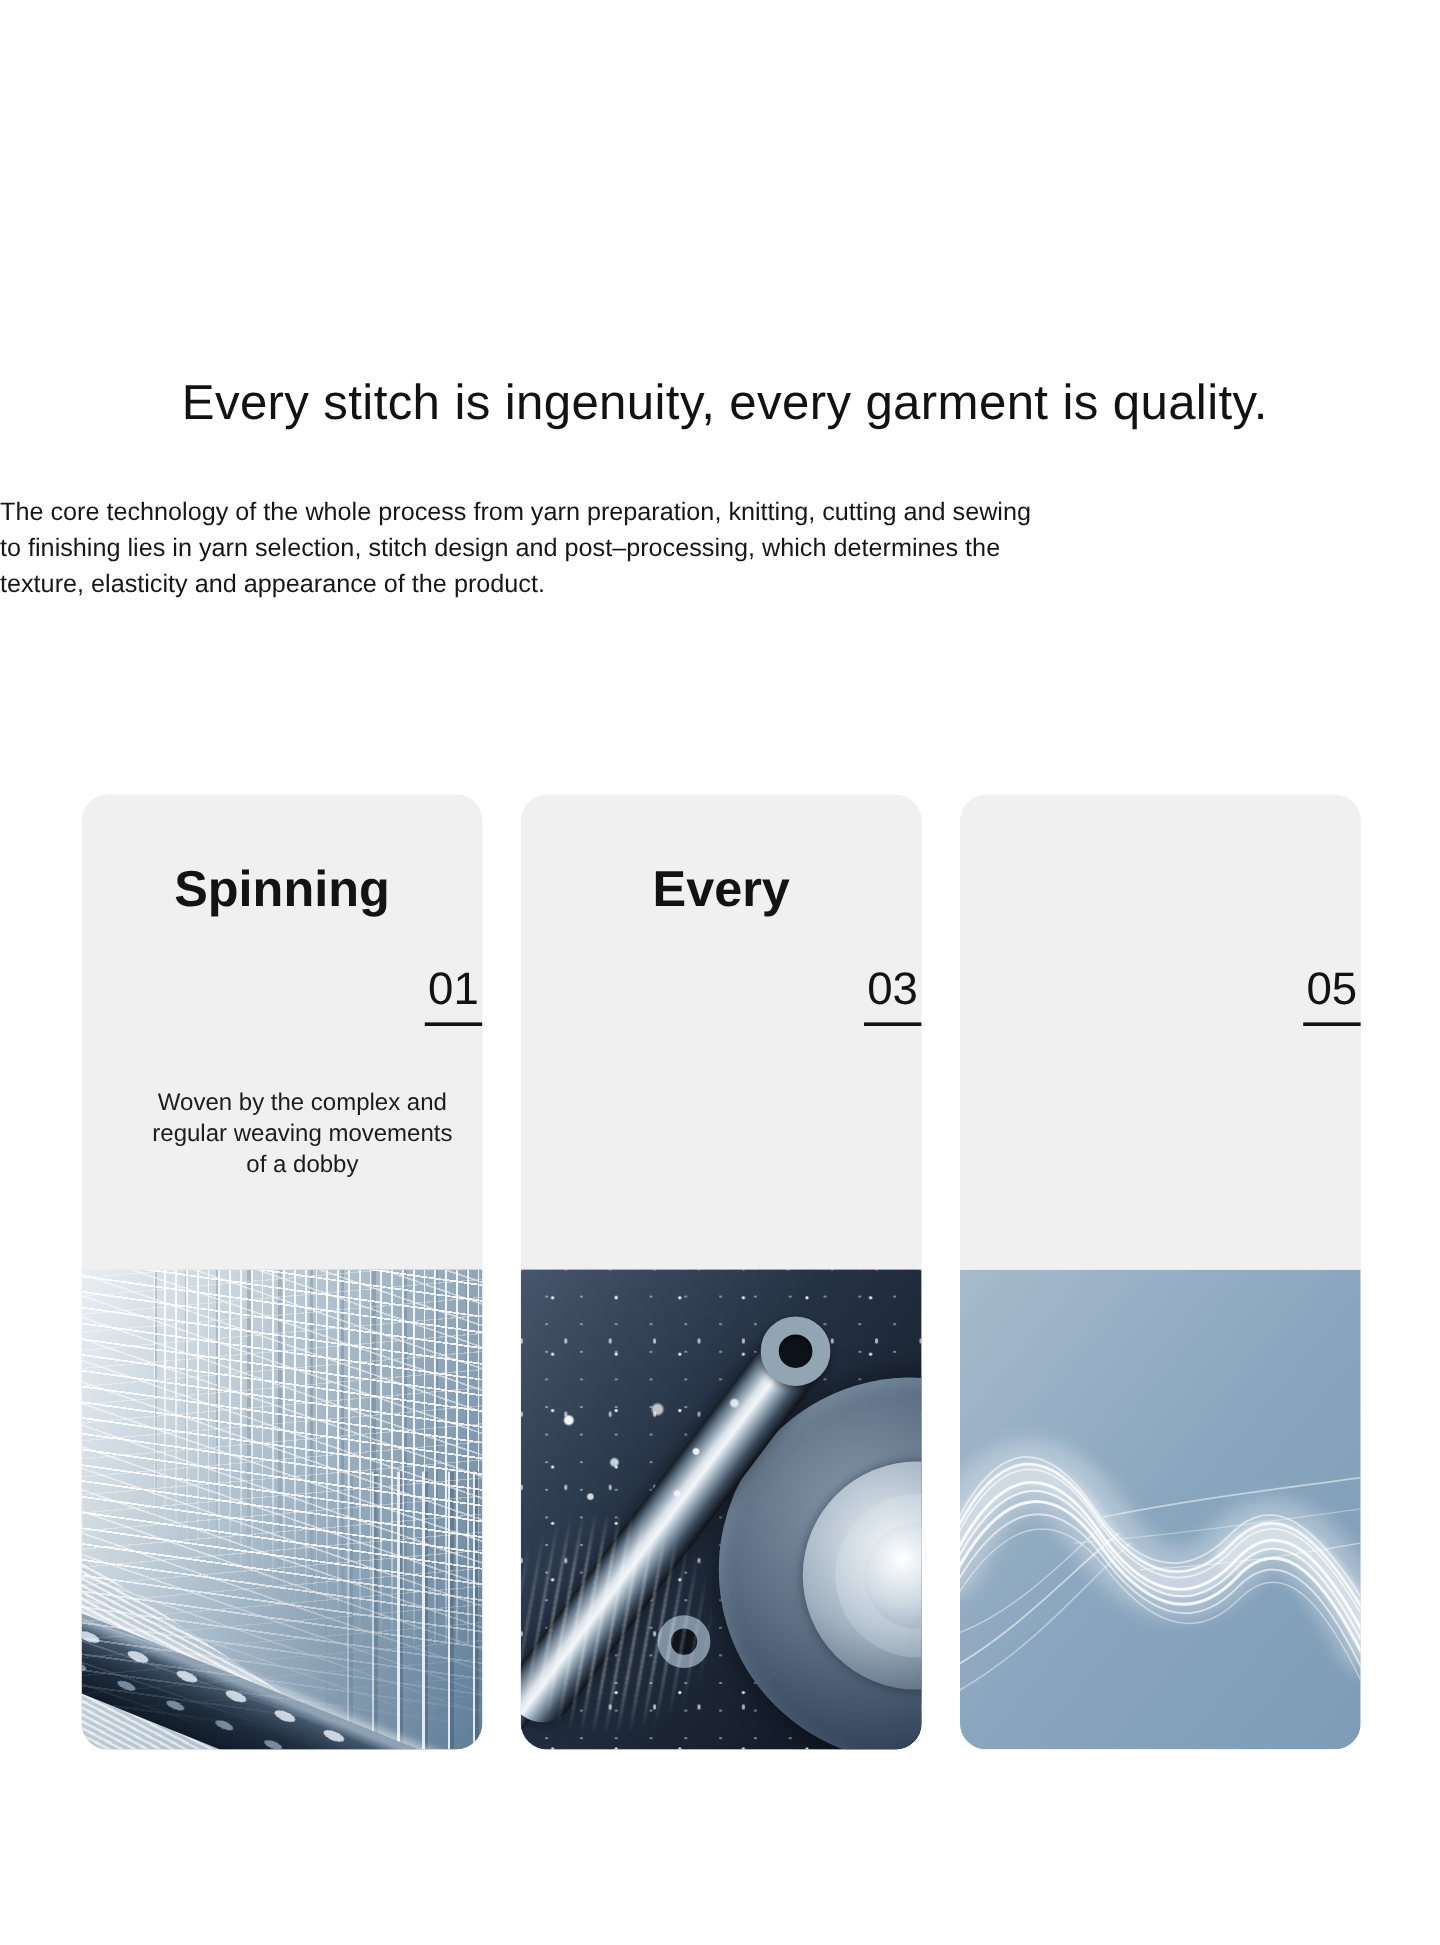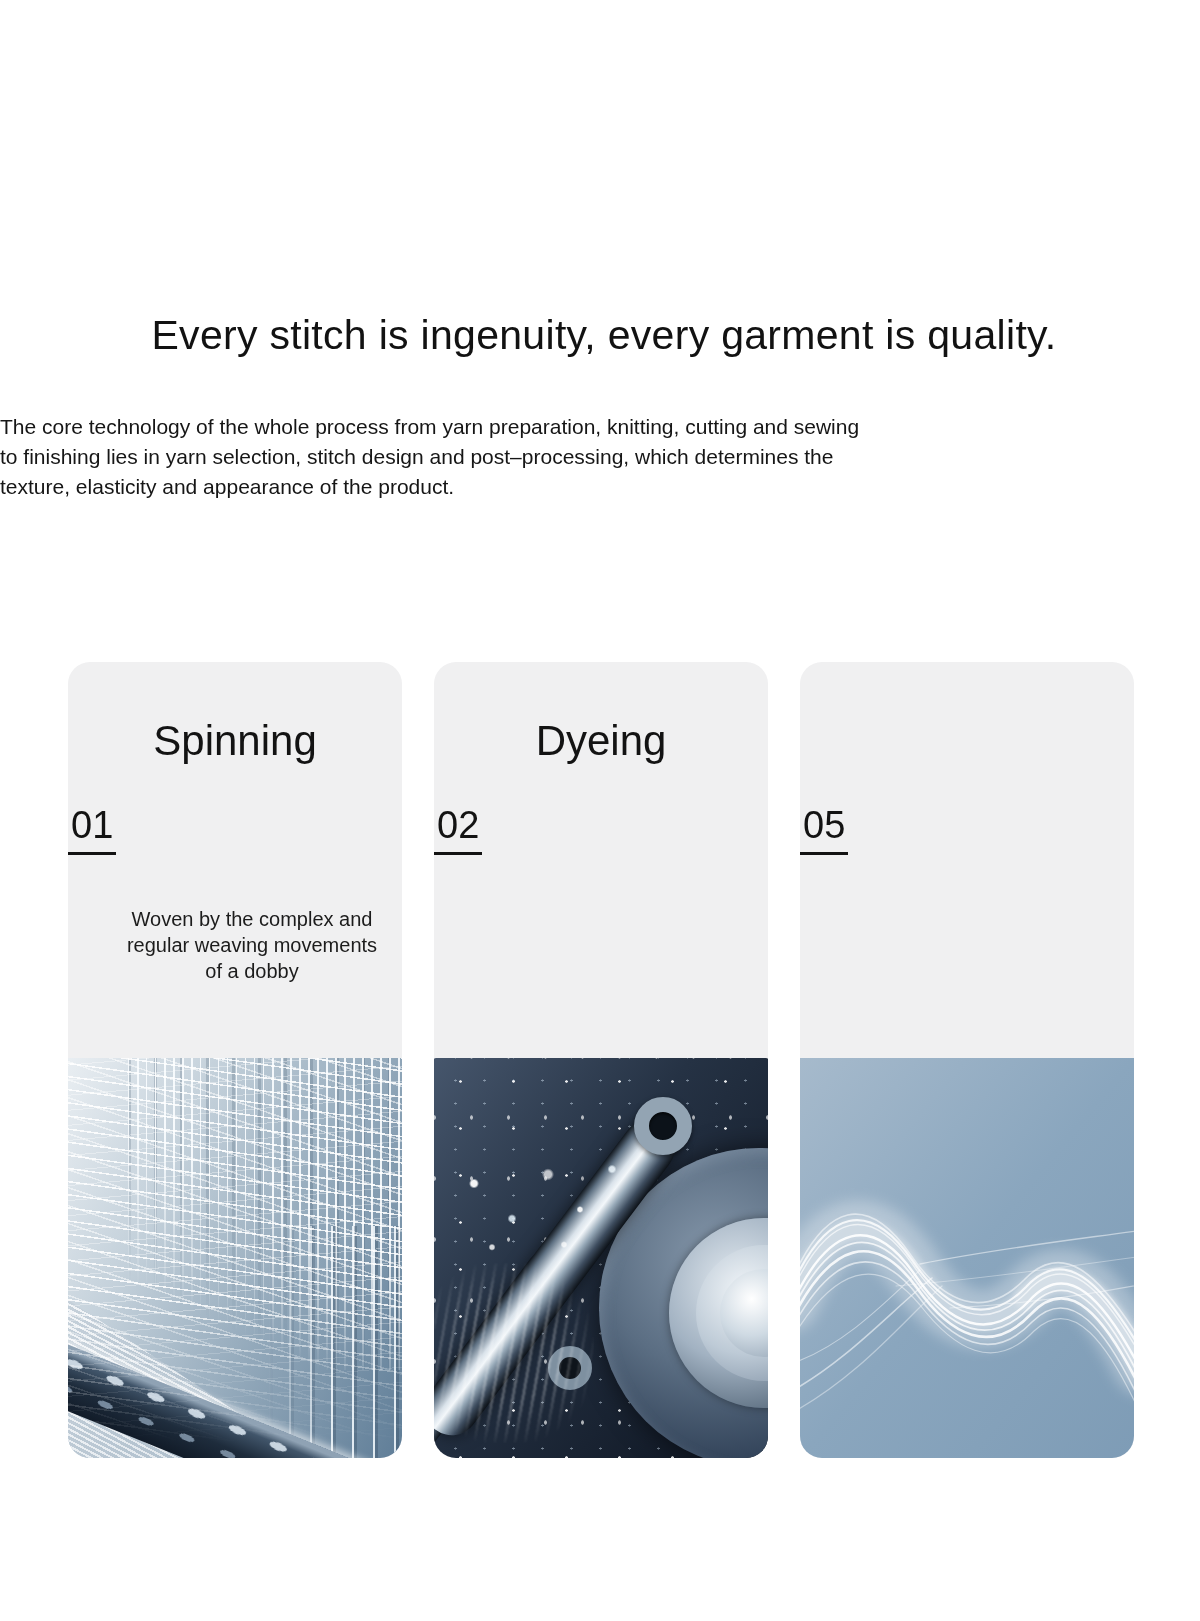--- a/index.html
+++ b/index.html
@@ -7,22 +7,22 @@
   .page{position:relative;width:1200px;height:1621px;background:#ffffff;overflow:hidden;}
 
   .heading{position:absolute;top:306px;left:0;width:100%;margin:4px;text-align:center;
     font-size:41px;line-height:50px;font-weight:500;letter-spacing:.3px;color:#121212;white-space:nowrap;}
   .subheading{position:absolute;top:412px;left:0;width:100%;margin:0;text-align:left;
     font-size:21px;line-height:30px;font-weight:500;color:#161616;white-space:pre-line;}
 
   .cards{position:absolute;top:662px;left:68px;display:flex;gap:32px;}
   .card{position:relative;width:334px;height:796px;background:#f0f0f1;border-radius:22px;overflow:hidden;}
   .card-title{position:absolute;top:56px;left:0;width:100%;margin:0;text-align:center;
-    font-size:42px;line-height:46px;font-weight:400;color:#131313;}
-  .step-num{position:absolute;top:142px;left:0;width:100%;text-align:left;
+    font-size:42px;line-height:46px;font-weight:700;color:#131313;}
+  .step-num{position:absolute;top:142px;left:0;width:100%;text-align:right;
     font-size:38px;line-height:42px;font-weight:500;color:#131313;}
   .step-num span{display:inline-block;border-bottom:3px solid #131313;padding:0 3px 6px;}
   .card-desc{position:absolute;top:244px;left:17px;width:100%;margin:0;text-align:center;
     font-size:20px;line-height:26px;font-weight:400;color:#1c1c1c;white-space:pre-line;}
 
   .photo{position:absolute;left:0;bottom:0;width:334px;height:400px;overflow:hidden;}
   .photo *{position:absolute;}
 
   
   .loom{background:linear-gradient(115deg,#e9eef2 0%,#c3d0da 30%,#92a8ba 62%,#5f7d97 100%);}
@@ -114,22 +114,22 @@
       <div class="photo loom" role="img" aria-label="weaving-loom-white-threads-photo">
         <div class="loom-wires"></div>
         <div class="loom-fabric"></div>
         <div class="loom-rods"></div>
         <div class="loom-beam"></div>
         <div class="loom-mesh"></div>
       </div>
     </section>
 
     <section class="card">
-      <h2 class="card-title">Dyeing</h2>
-      <div class="step-num"><span>02</span></div>
+      <h2 class="card-title">Every</h2>
+      <div class="step-num"><span>03</span></div>
       <div class="photo dye" role="img" aria-label="high-pressure-dye-machine-cylinder-photo">
         <div class="dye-disc"></div>
         <div class="dye-hub-outer"></div>
         <div class="dye-hub-mid"></div>
         <div class="dye-hub-core"></div>
         <div class="dye-tube2"></div>
         <div class="dye-tube"></div>
         <div class="dye-ring-large"></div>
         <div class="dye-ring-small"></div>
         <div class="dye-drops"></div>

